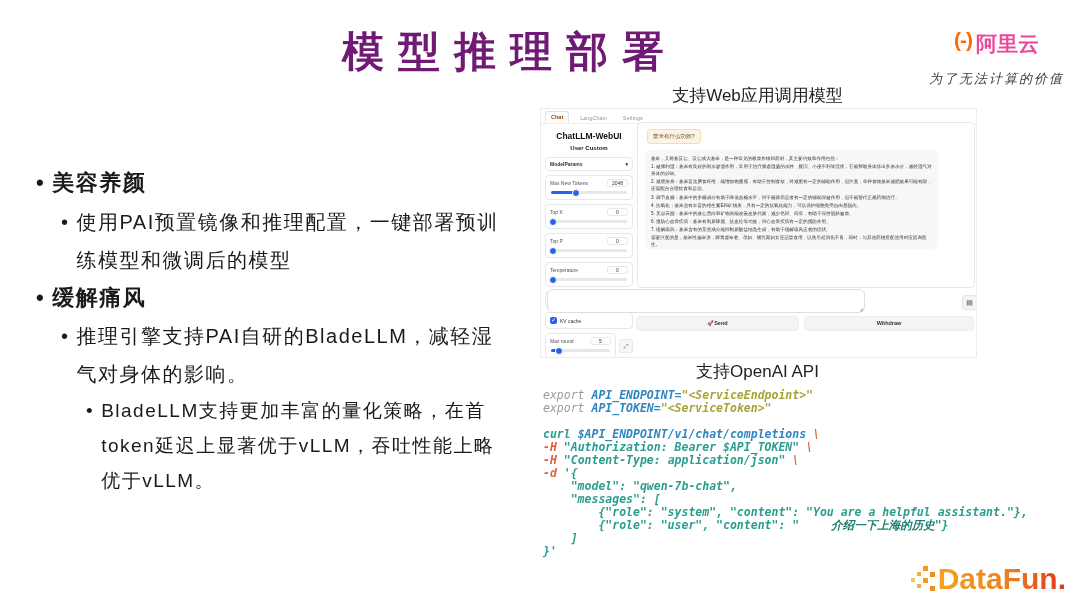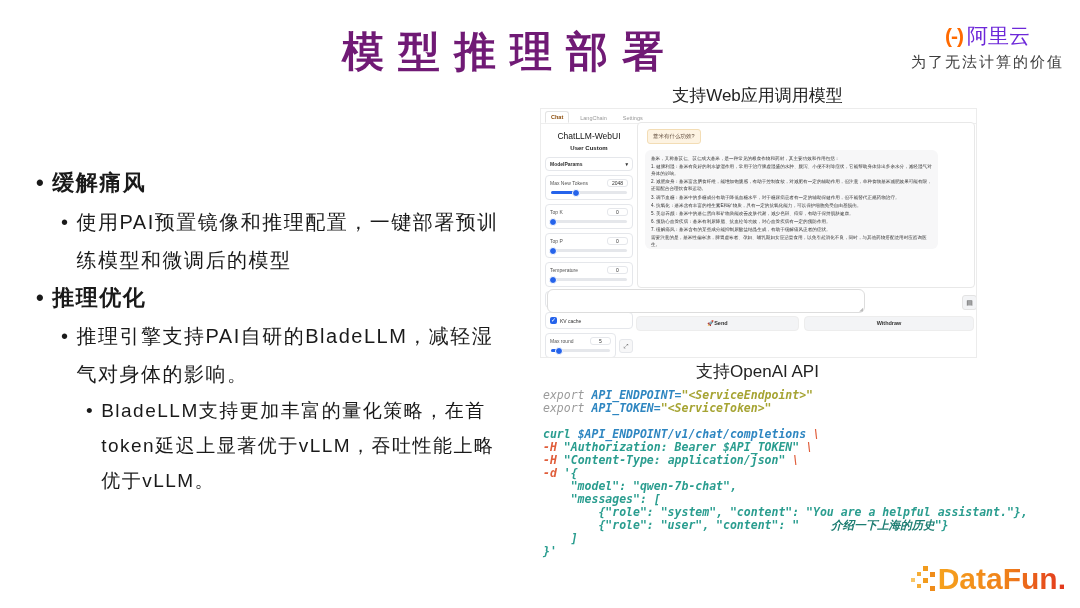--- a/index.html
+++ b/index.html
@@ -7,22 +7,22 @@
   .slide{position:relative;width:1080px;height:608px;background:#fff;}
 
   
   .title{position:absolute;left:0;top:24px;width:1020px;text-align:center;
     font-size:42px;font-weight:800;letter-spacing:14px;color:#701a75;}
 
   
   .ali{position:absolute;right:16px;top:22px;text-align:center;}
   .ali-row{display:flex;align-items:center;justify-content:center;gap:4px;}
   .ali-bracket{color:#FF6A00;font-weight:800;font-size:21px;letter-spacing:-1px;}
-  .ali-name{color:#6d28d9;font-size:21px;font-weight:400;}
-  .ali-tag{margin-top:3px;font-size:15px;color:#3d3d3d;letter-spacing:2px;}
+  .ali-name{color:#ec4899;font-size:21px;font-weight:700;margin-top:8px;}
+  .ali-tag{margin-top:12px;font-size:13px;color:#3d3d3d;letter-spacing:2px;font-style:italic;}
 
   
   .bullets{position:absolute;left:36px;top:164px;width:478px;color:#1a1a1a;}
   .bl{display:flex;letter-spacing:1.5px;}
   .bl .dot{margin-right:7px;}
   .bl1{font-size:22px;font-weight:700;line-height:1.75;}
   .bl2{font-size:20px;line-height:1.9;padding-left:25px;}
   .bl3{font-size:19px;line-height:1.85;padding-left:50px;}
 
   
@@ -32,21 +32,21 @@
 
   
   .webui{position:absolute;left:540px;top:108px;width:435px;height:248px;background:#fff;
     border:1px solid #ececec;overflow:hidden;font-family:"Liberation Sans",sans-serif;}
   .wtabs{position:absolute;left:0;top:0;right:0;height:14px;border-bottom:1px solid #eee;
     display:flex;align-items:flex-end;padding-left:4px;gap:6px;}
   .wtab{font-size:5.5px;color:#999;padding:2px 5px;cursor:pointer;}
   .wtab.active{color:#8a4b08;border:1px solid #e3e3e3;border-bottom:1px solid #fff;
     border-radius:3px 3px 0 0;background:#fff;font-weight:700;}
   .wside{position:absolute;left:3px;top:16px;width:90px;bottom:0;overflow:hidden;}
-  .wtitle{font-size:8.5px;font-weight:400;text-align:center;margin:6px 0 4px;color:#111;}
+  .wtitle{font-size:8.5px;font-weight:700;text-align:center;margin:6px 0 4px;color:#111;}
   .wsub{font-size:6px;font-weight:700;text-align:center;margin-bottom:6px;color:#222;}
   .p-card{border:1px solid #e5e7eb;border-radius:4px;background:#fff;padding:3px 4px;margin:0 1px 4px;}
   .p-head{display:flex;justify-content:space-between;align-items:center;font-size:5px;font-weight:700;color:#333;}
   .p-row{display:flex;justify-content:space-between;align-items:center;font-size:5px;color:#555;}
   .p-val{border:1px solid #e5e7eb;border-radius:3px;padding:0 3px;min-width:13px;text-align:center;
     font-size:5px;color:#333;background:#fff;}
   .p-slider{position:relative;height:3px;background:#e5e7eb;border-radius:2px;margin:4px 1px 2px;}
   .p-fill{position:absolute;left:0;top:0;height:3px;background:#2563eb;border-radius:2px;}
   .p-knob{position:absolute;top:-2.5px;width:8px;height:8px;background:#2563eb;border:1px solid #fff;
     border-radius:50%;margin-left:-4px;box-sizing:border-box;}
@@ -106,29 +106,29 @@
     <div class="ali-row">
       <span class="ali-bracket">(-)</span>
       <span class="ali-name">阿里云</span>
     </div>
     <div class="ali-tag">为了无法计算的价值</div>
   </div>
 
   <div class="bullets" id="bullets">
       <div class="bl bl1">
         <span class="dot">•</span>
+        <span>美容养颜</span>
+      </div>
+      <div class="bl bl2">
+        <span class="dot">•</span>
+        <span>使用PAI预置镜像和推理配置，一键部署预训练模型和微调后的模型</span>
+      </div>
+      <div class="bl bl1">
+        <span class="dot">•</span>
         <span>缓解痛风</span>
-      </div>
-      <div class="bl bl2">
-        <span class="dot">•</span>
-        <span>使用PAI预置镜像和推理配置，一键部署预训练模型和微调后的模型</span>
-      </div>
-      <div class="bl bl1">
-        <span class="dot">•</span>
-        <span>推理优化</span>
       </div>
       <div class="bl bl2">
         <span class="dot">•</span>
         <span>推理引擎支持PAI自研的BladeLLM，减轻湿气对身体的影响。</span>
       </div>
       <div class="bl bl3">
         <span class="dot">•</span>
         <span>BladeLLM支持更加丰富的量化策略，在首token延迟上显著优于vLLM，吞吐性能上略优于vLLM。</span>
       </div>
     </div>

